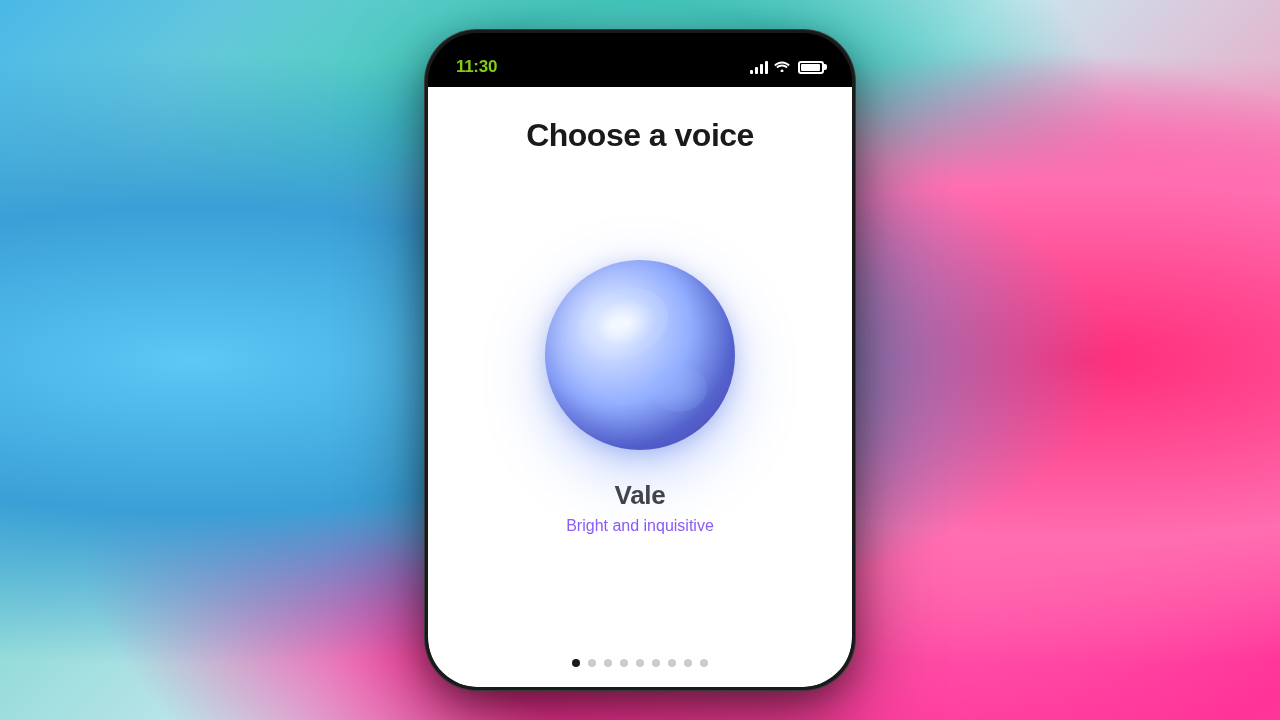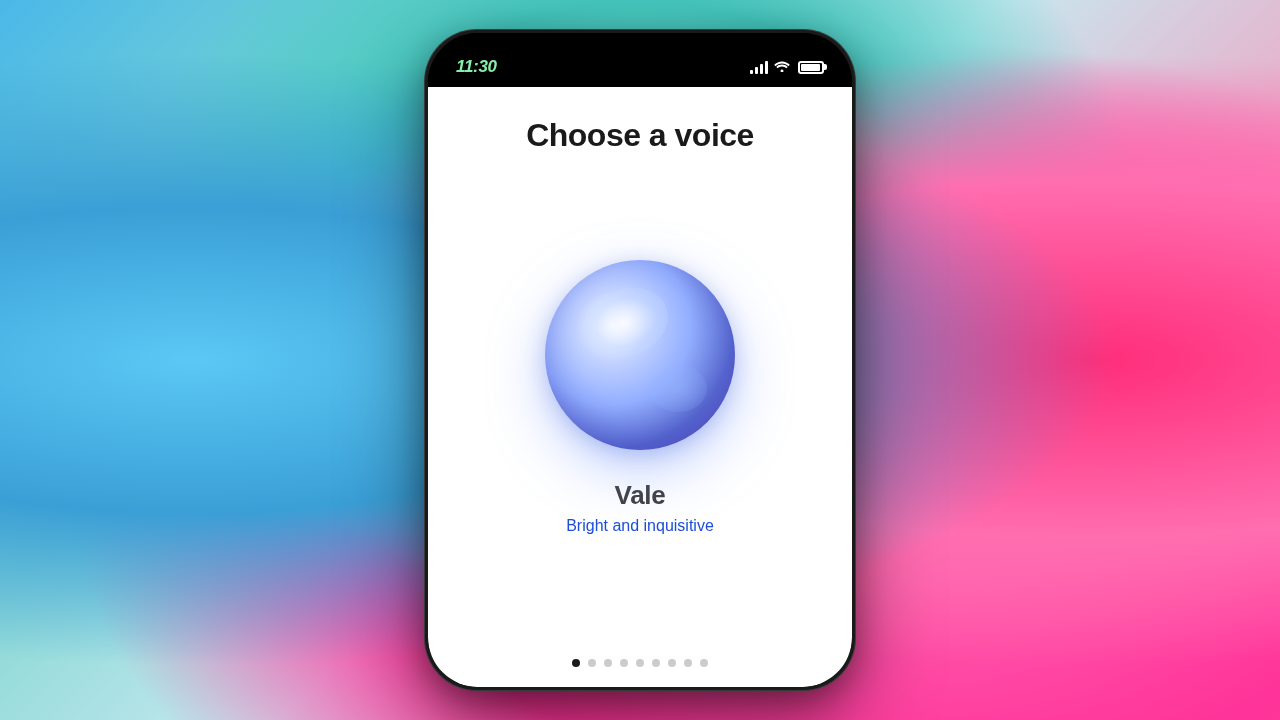--- a/index.html
+++ b/index.html
@@ -63,25 +63,24 @@
       height: 54px;
       background: #000;
       display: flex;
       align-items: center;
       justify-content: space-between;
       padding: 14px 28px 0;
       z-index: 10;
     }
 
     .status-time {
-      color: #86efac;
+      color: #84cc16;
       font-size: 17px;
       font-weight: 600;
       letter-spacing: -0.3px;
-      font-style: italic;
     }
 
     .status-icons {
       display: flex;
       align-items: center;
       gap: 6px;
     }
 
     .signal-bars {
       display: flex;
@@ -227,21 +226,21 @@
     .voice-name {
       font-size: 26px;
       font-weight: 600;
       color: #404040;
       letter-spacing: -0.3px;
       margin-bottom: 6px;
     }
 
     .voice-description {
       font-size: 16px;
-      color: #1d4ed8;
+      color: #8b5cf6;
       font-weight: 400;
     }
 
     .pagination-dots {
       display: flex;
       align-items: center;
       gap: 8px;
       margin-top: 30px;
       margin-bottom: 20px;
     }

